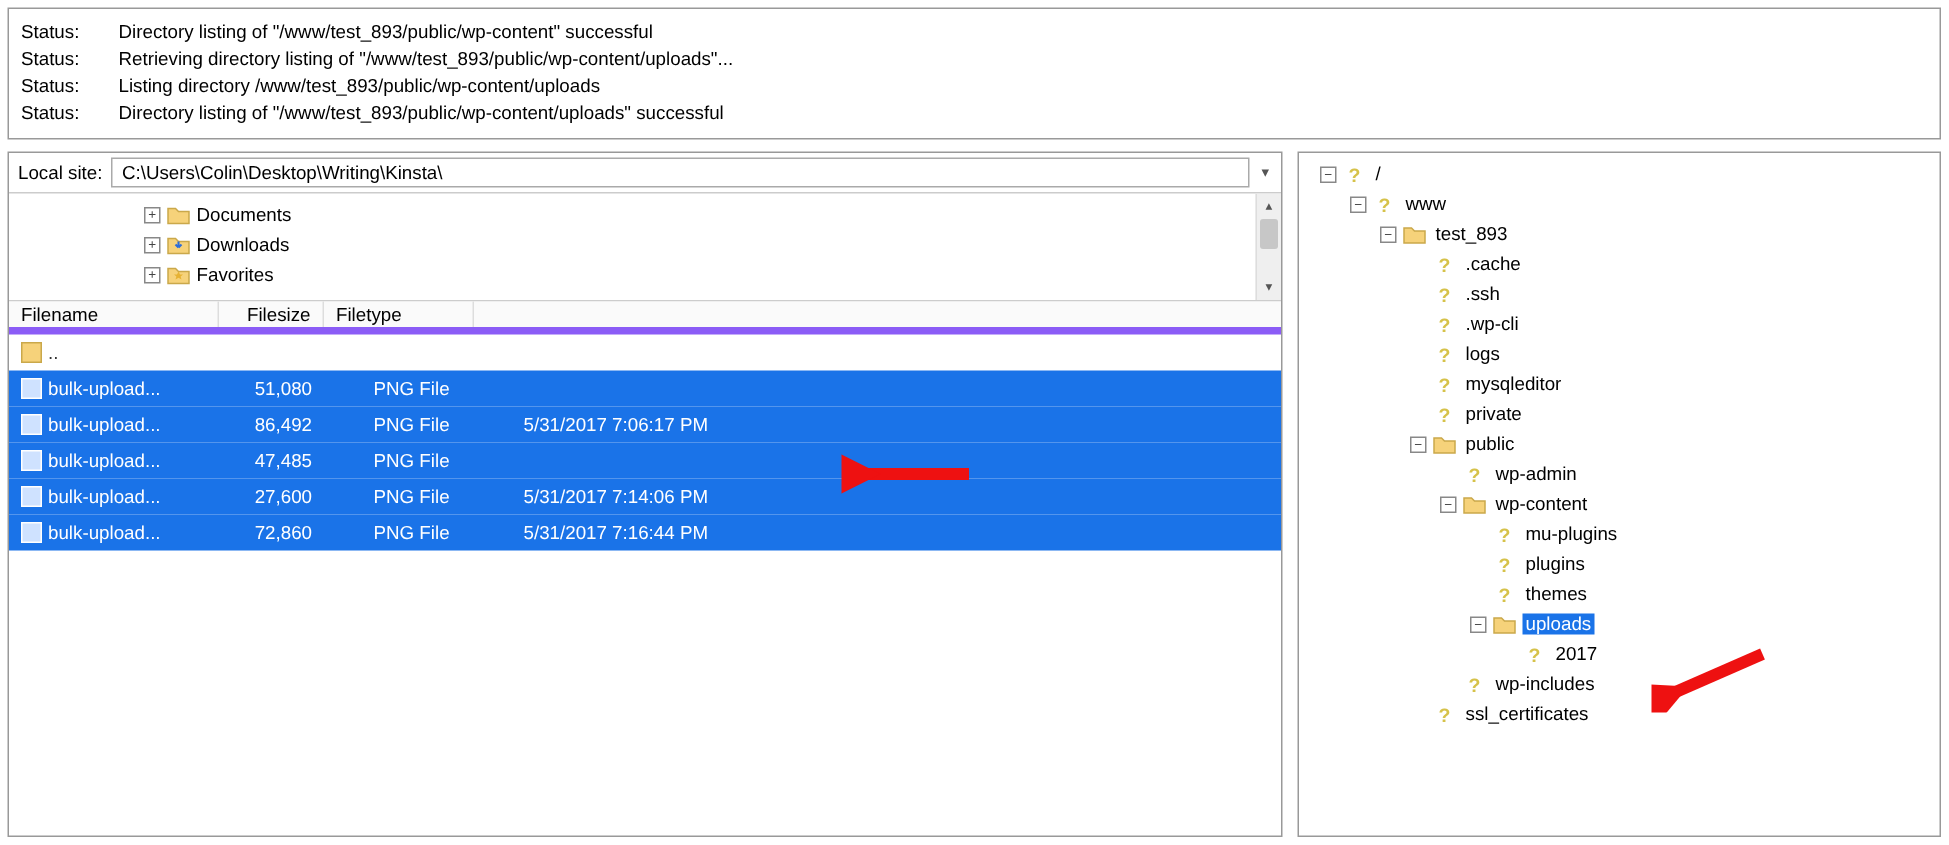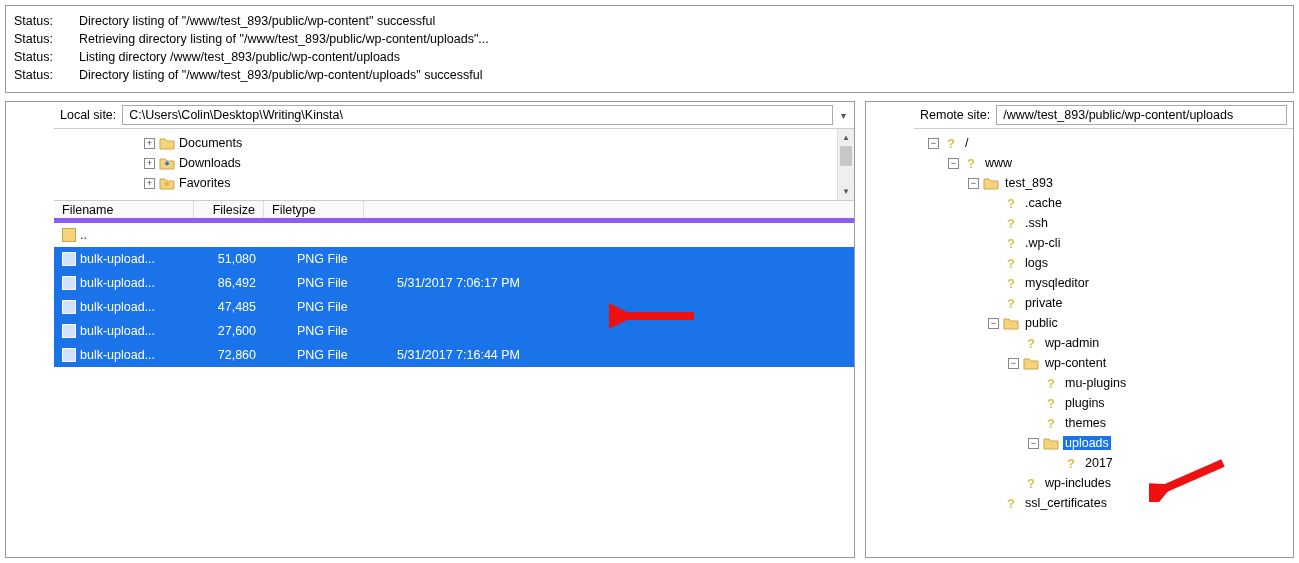--- a/index.html
+++ b/index.html
@@ -46,21 +46,20 @@
   .pane.left  { width: 860px; }
   .pane.right { flex: 1; }
   .pane-inner {
     border: 1px solid #999;
     margin: 0 5px 5px 5px;
     flex: 1;
     display: flex;
     flex-direction: column;
     min-height: 0;
     background: #fff;
-    padding-left: 48px;
   }
   
   .sitebar {
     display: flex;
     align-items: center;
     gap: 6px;
     padding: 3px 6px;
     border-bottom: 1px solid #ccc;
   }
   .sitebar-label { white-space: nowrap; }
@@ -326,20 +325,21 @@
               <div class="c-size">47,485</div>
               <div class="c-type">PNG File</div>
             </div>
             <div class="frow sel">
               <div class="c-name">
                   <span class="fileglyph"></span>
                   <span>bulk-upload...</span>
                 </div>
               <div class="c-size">27,600</div>
               <div class="c-type">PNG File</div>
+              <div class="c-mod">5/31/2017 7:14:06 PM</div>
             </div>
             <div class="frow sel">
               <div class="c-name">
                   <span class="fileglyph"></span>
                   <span>bulk-upload...</span>
                 </div>
               <div class="c-size">72,860</div>
               <div class="c-type">PNG File</div>
               <div class="c-mod">5/31/2017 7:16:44 PM</div>
             </div>
@@ -354,24 +354,20 @@
             <line x1="85" y1="20" x2="10" y2="20" stroke="#e11" stroke-width="8" marker-end="url(#ah1)"></line>
           </svg>
         </div>
 
       </div>
     </div>
 
     <div class="pane right">
       <div class="pane-inner">
 
-        <div class="sitebar">
-          <span class="sitebar-label">Remote site:</span>
-          <input class="sitebar-input" type="text" value="/www/test_893/public/wp-content/uploads" style="">
-        </div>
 
         <div class="remote-tree" id="remote-tree">
 
           <div class="rnode">
               <span class="ind" style="width: 6px;"></span>
               <span class="expander">−</span>
               <span class="ricon q">?</span>
               <span class="rlabel">/</span>
             </div>
             <div class="rnode">

